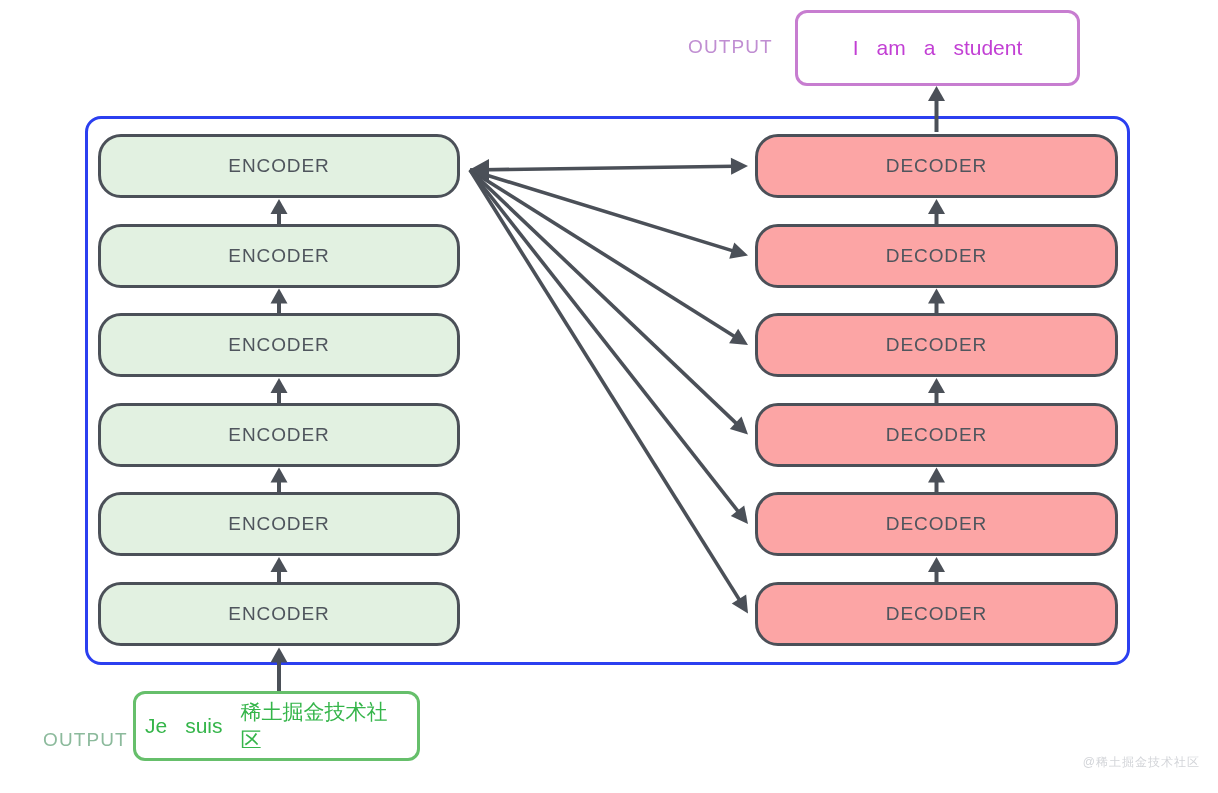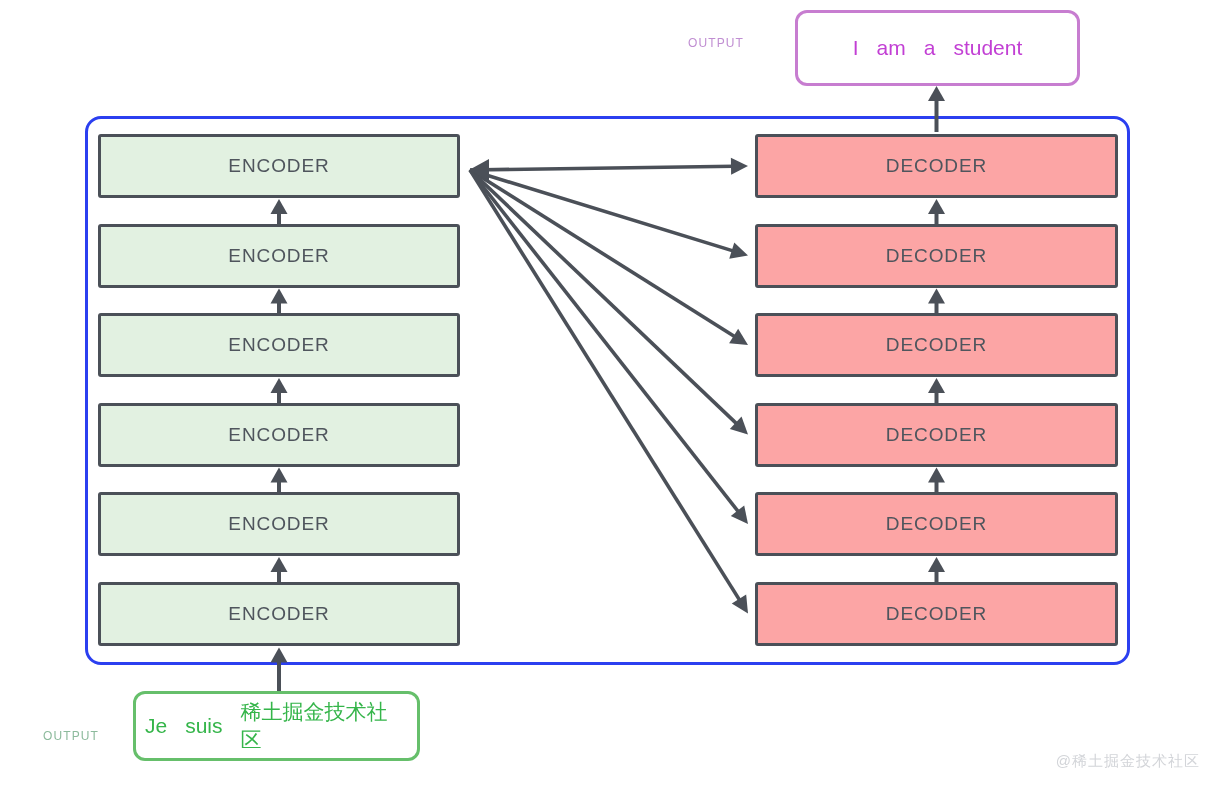--- a/index.html
+++ b/index.html
@@ -34,21 +34,21 @@
     border: 3px solid #2b3ff0;
     border-radius: 16px;
     background: transparent;
   }
 
   
   .stack-box {
     position: absolute;
     height: 64px;
     border: 3px solid #4b5058;
-    border-radius: 3px;
+    border-radius: 23px;
     display: flex;
     align-items: center;
     justify-content: center;
     font-size: 19px;
     letter-spacing: 0.9px;
     color: #4f555d;
     font-weight: 400;
   }
   .encoder-box {
     left: 98px;
@@ -88,40 +88,40 @@
   .tok {
     font-size: 21px;
     padding: 0 9px;
   }
   .output-box .tok { color: #c23fd4; }
   .input-box .tok  { color: #35b54a; }
 
   
   .side-label {
     position: absolute;
-    font-size: 12px;
+    font-size: 19px;
     letter-spacing: 1.1px;
   }
   .output-label {
     left: 688px;
     top: 36px;
     color: #c08ed2;
   }
   .input-label {
     left: 43px;
     top: 729px;
     color: #8cba9c;
   }
 
   
   .watermark {
     position: absolute;
     right: 18px;
     bottom: 22px;
-    font-size: 15px;
+    font-size: 12px;
     color: #d3d5d9;
     letter-spacing: 1px;
     user-select: none;
   }
 
   
   #arrow-layer {
     position: absolute;
     left: 0; top: 0;
     width: 1218px;

